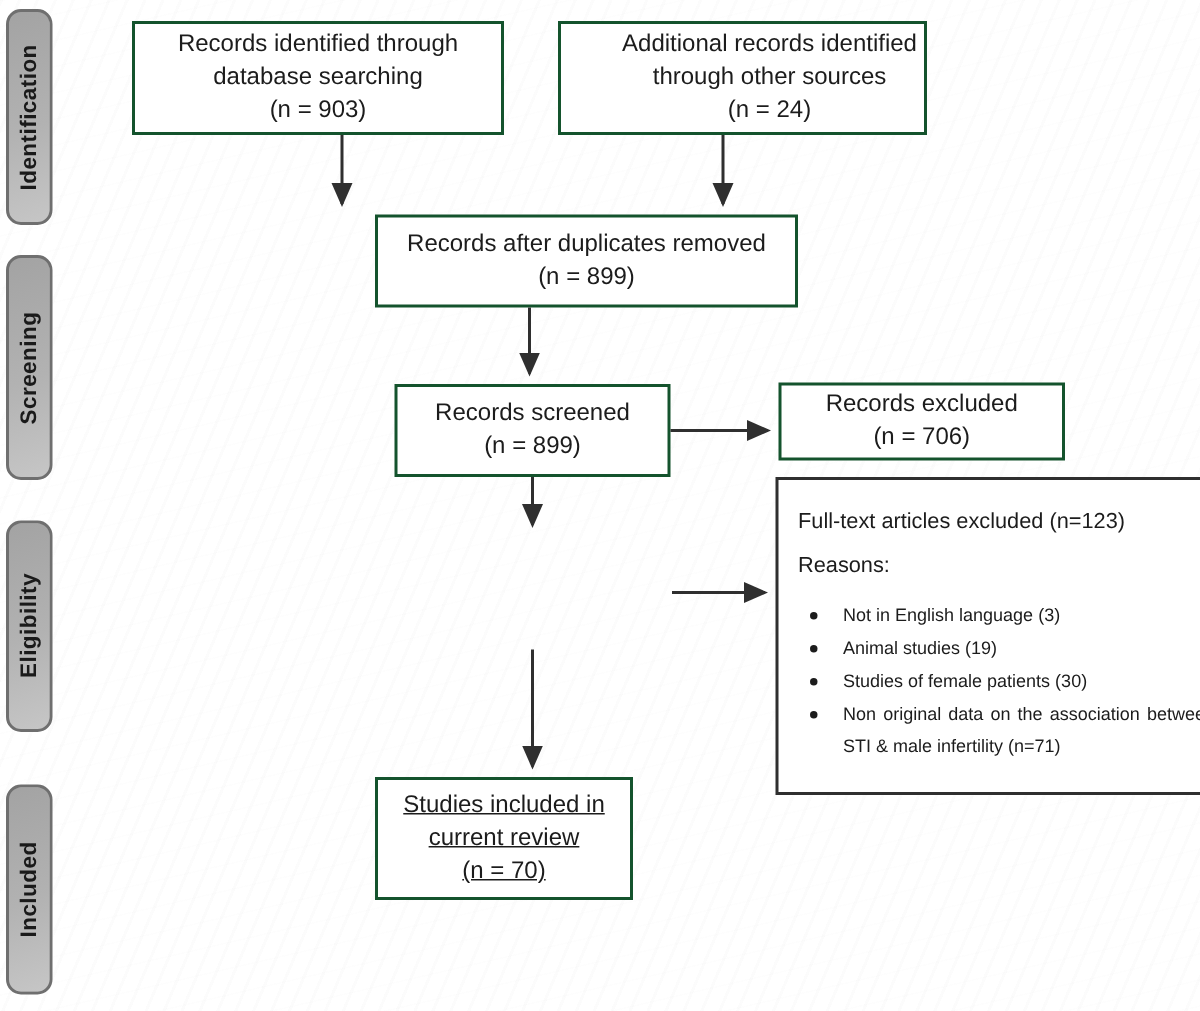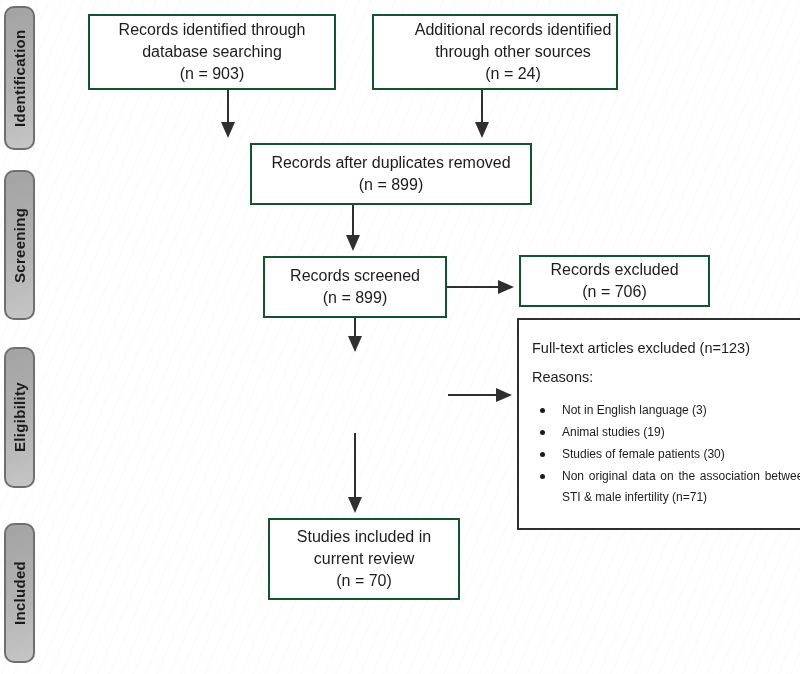--- a/index.html
+++ b/index.html
@@ -60,21 +60,21 @@
     line-height: 22px;
     white-space: pre-line;
     padding: 2px 4px;
   }
   .box-db-search   { left: 88px;  top: 14px;  width: 248px; height: 76px; }
   .box-other-src   { left: 372px; top: 14px;  width: 246px; height: 76px; padding-left: 40px; }
   .box-duplicates  { left: 202px; top: 143px; width: 282px; height: 62px; margin-left: 48px; }
   .box-screened    { left: 263px; top: 256px; width: 184px; height: 62px; text-align: center; }
   .box-rec-excl    { left: 519px; top: 255px; width: 191px; height: 52px; }
   .box-fulltext    { left: 259px; top: 357px; width: 189px; height: 76px; }
-  .box-included    { left: 268px; top: 518px; width: 192px; height: 82px; }
+  .box-included    { left: 250px; top: 518px; width: 172px; height: 82px; text-decoration: underline; }
 
   
   .exclusion-box {
     position: absolute;
     left: 517px; top: 318px; width: 302px; height: 212px;
     box-sizing: border-box;
     background: #ffffff;
     border: 2px solid #2f2f2f;
     padding: 18px 7px 0 13px;
     text-align: left;

